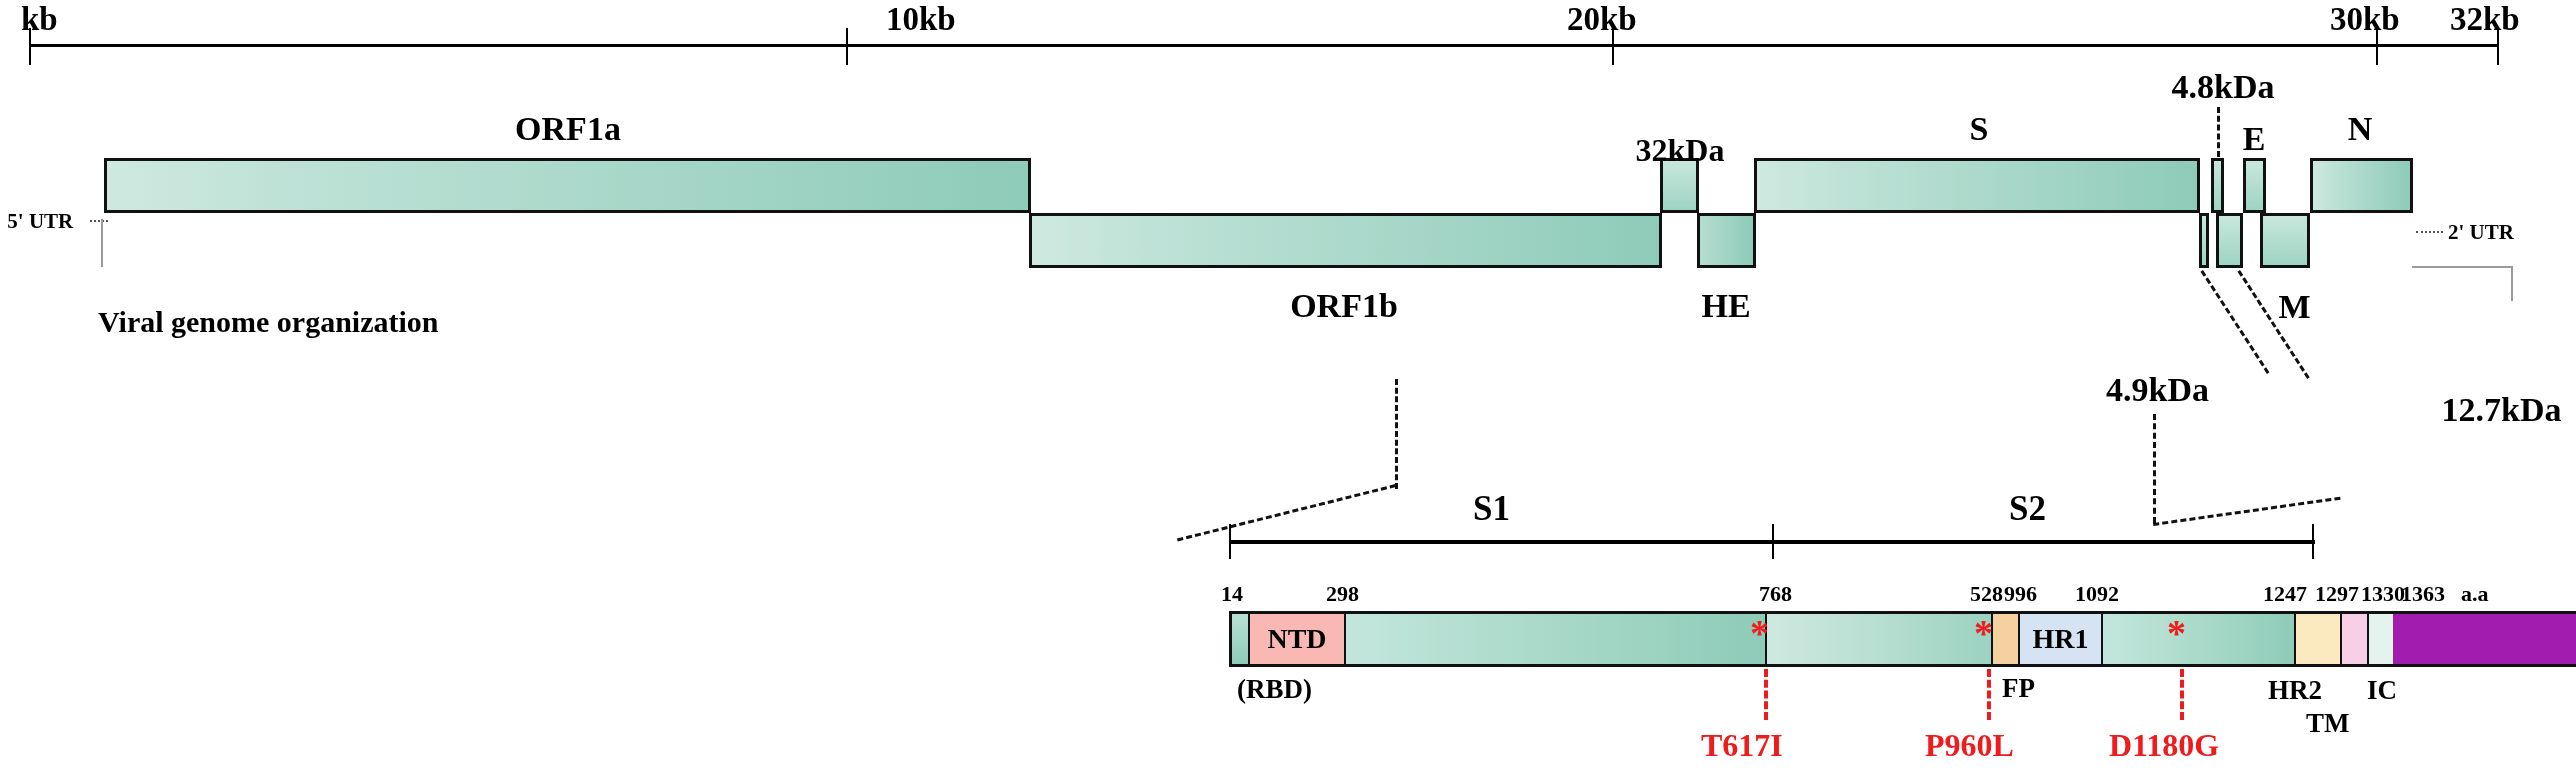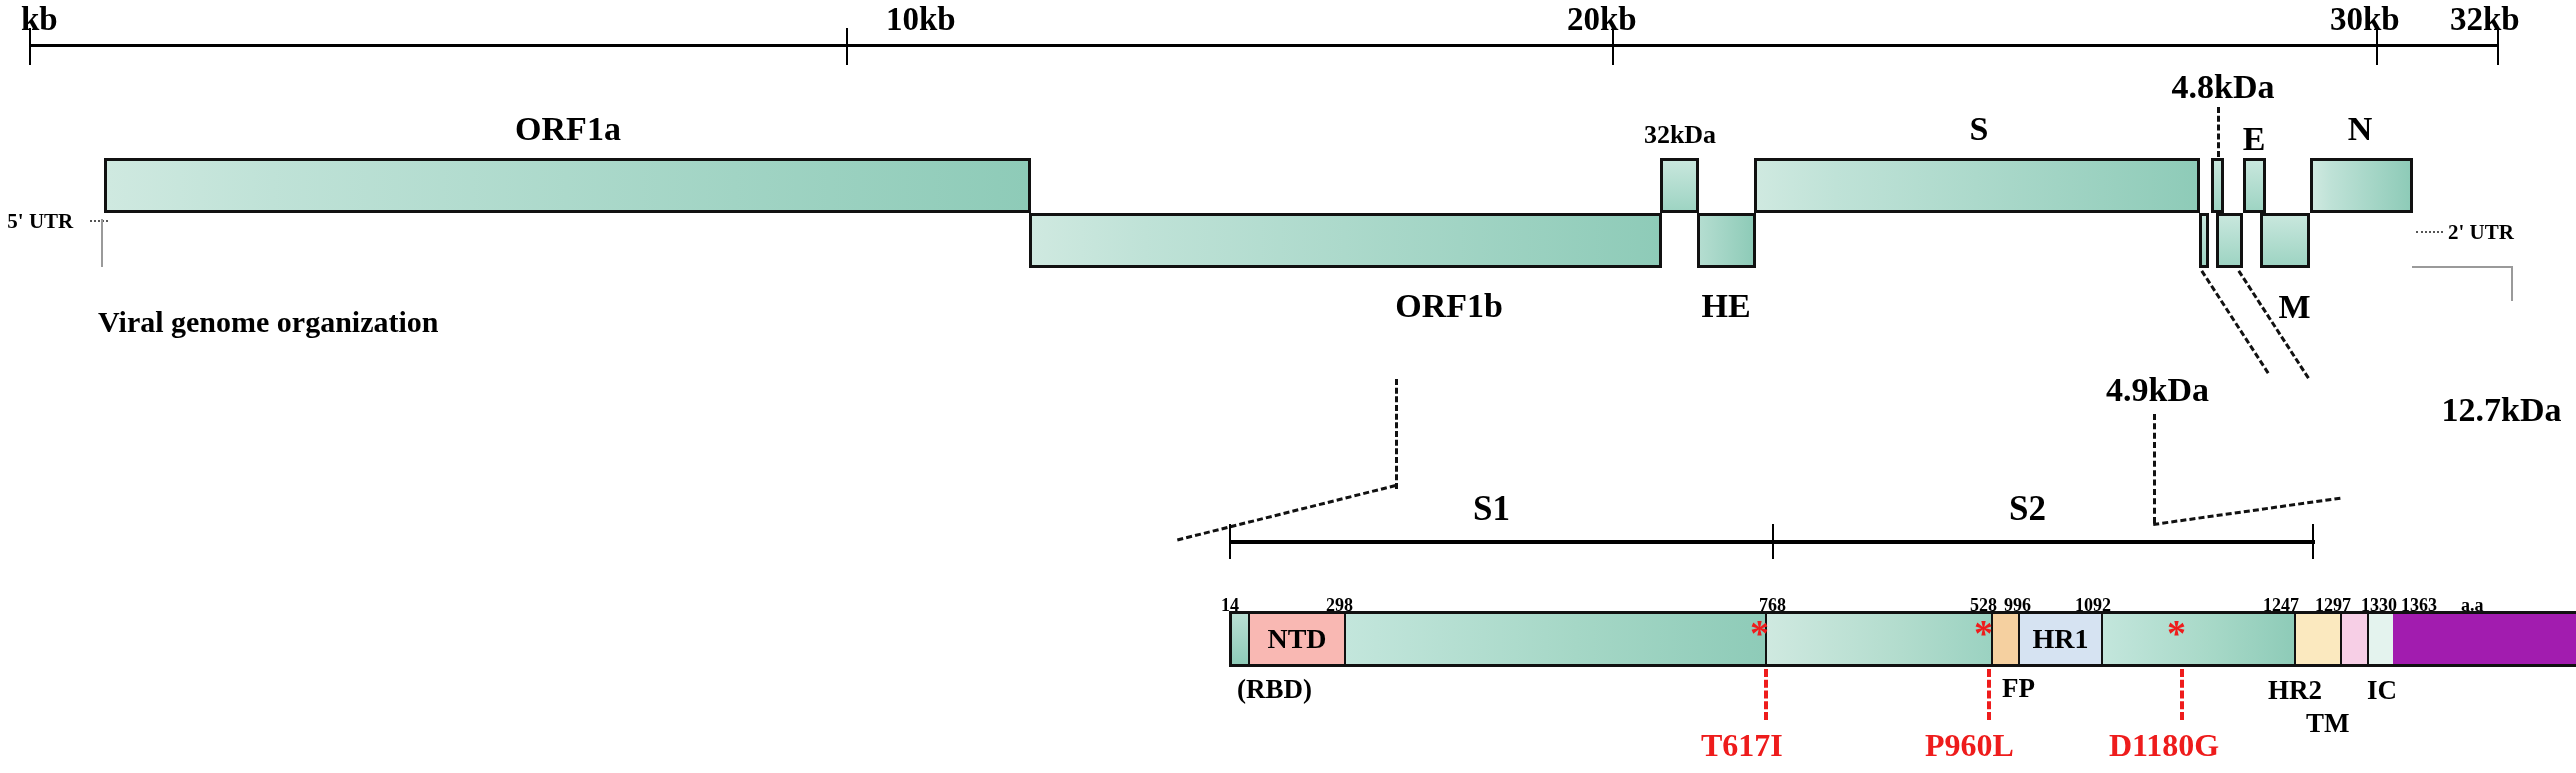--- a/index.html
+++ b/index.html
@@ -34,21 +34,21 @@
   #bracket-line{position:absolute;left:1229px;top:540px;width:1086px;height:3.7px;background:#000;}
   .brk-end{position:absolute;width:2.4px;background:#000;top:524px;height:35px;}
   .brk-lbl{position:absolute;font-weight:bold;font-size:35px;}
 
   
   #spike-bar{position:absolute;left:1229px;top:611px;width:1352px;height:56px;
              border:3.1px solid #111;box-sizing:border-box;background:#a21caf;}
   .sdom{position:absolute;top:0;bottom:0;box-sizing:border-box;}
   .sdom-text{position:absolute;left:0;right:0;top:50%;transform:translateY(-50%);
              text-align:center;font-weight:bold;font-size:28px;}
-  .pos-lbl{position:absolute;font-weight:bold;font-size:18px;top:595px;white-space:nowrap;}
+  .pos-lbl{position:absolute;font-weight:bold;font-size:22px;top:581px;white-space:nowrap;}
   .star{position:absolute;color:#ee1c1c;font-weight:bold;font-size:38px;top:614px;line-height:1;}
   .mut-dash{position:absolute;width:0;border-left:4.3px dashed #ee1c1c;top:669px;}
   .mut-lbl{position:absolute;color:#ee1c1c;font-weight:bold;font-size:32px;top:727px;white-space:nowrap;}
   .under-lbl{position:absolute;font-weight:bold;font-size:27px;white-space:nowrap;}
   .row-title{position:absolute;font-weight:bold;font-size:30px;white-space:nowrap;}
 </style>
 </head>
 <body>
 
 <div class="fig">
@@ -68,24 +68,24 @@
   <div class="tick-lbl" style="left:2450px;">32kb</div>
 
   <div class="utr" style="left:7.3px;top:209px;">5' UTR</div>
   <div class="dotline" style="left:90px;top:220px;width:18.3px;"></div>
   <div class="thinline" style="left:101px;top:219px;width:2.4px;height:48px;"></div>
 
   <div class="gbox g-up grad-lr" style="left:104px;width:927px;"></div>
   <div class="gene-lbl" style="left:409px;top:110px;width:318px;">ORF1a</div>
 
   <div class="gbox g-dn grad-lr" style="left:1029px;width:633px;"></div>
-  <div class="gene-lbl" style="left:1185px;top:287px;width:318px;text-align:right;">ORF1b</div>
+  <div class="gene-lbl" style="left:1185px;top:287px;width:318px;">ORF1b</div>
 
   <div class="gbox g-up grad-soft" style="left:1660px;width:39px;"></div>
-  <div class="small-lbl" style="left:1576px;top:120px;width:208px;font-size:26px;">32kDa</div>
+  <div class="small-lbl" style="left:1576px;top:132px;width:208px;font-size:32px;">32kDa</div>
 
   <div class="gbox g-dn grad-plain" style="left:1697px;width:59px;"></div>
   <div class="small-lbl" style="left:1659px;top:287px;width:134px;font-size:34px;">HE</div>
 
   <div class="gbox g-up grad-lr" style="left:1754px;width:446px;"></div>
   <div class="gene-lbl" style="left:1869px;top:110px;width:220px;">S</div>
 
   <div class="gbox g-dn grad-soft" style="left:2199px;width:9.8px;"></div>
 
   <div class="gbox g-up grad-soft" style="left:2211px;width:13.4px;"></div>

